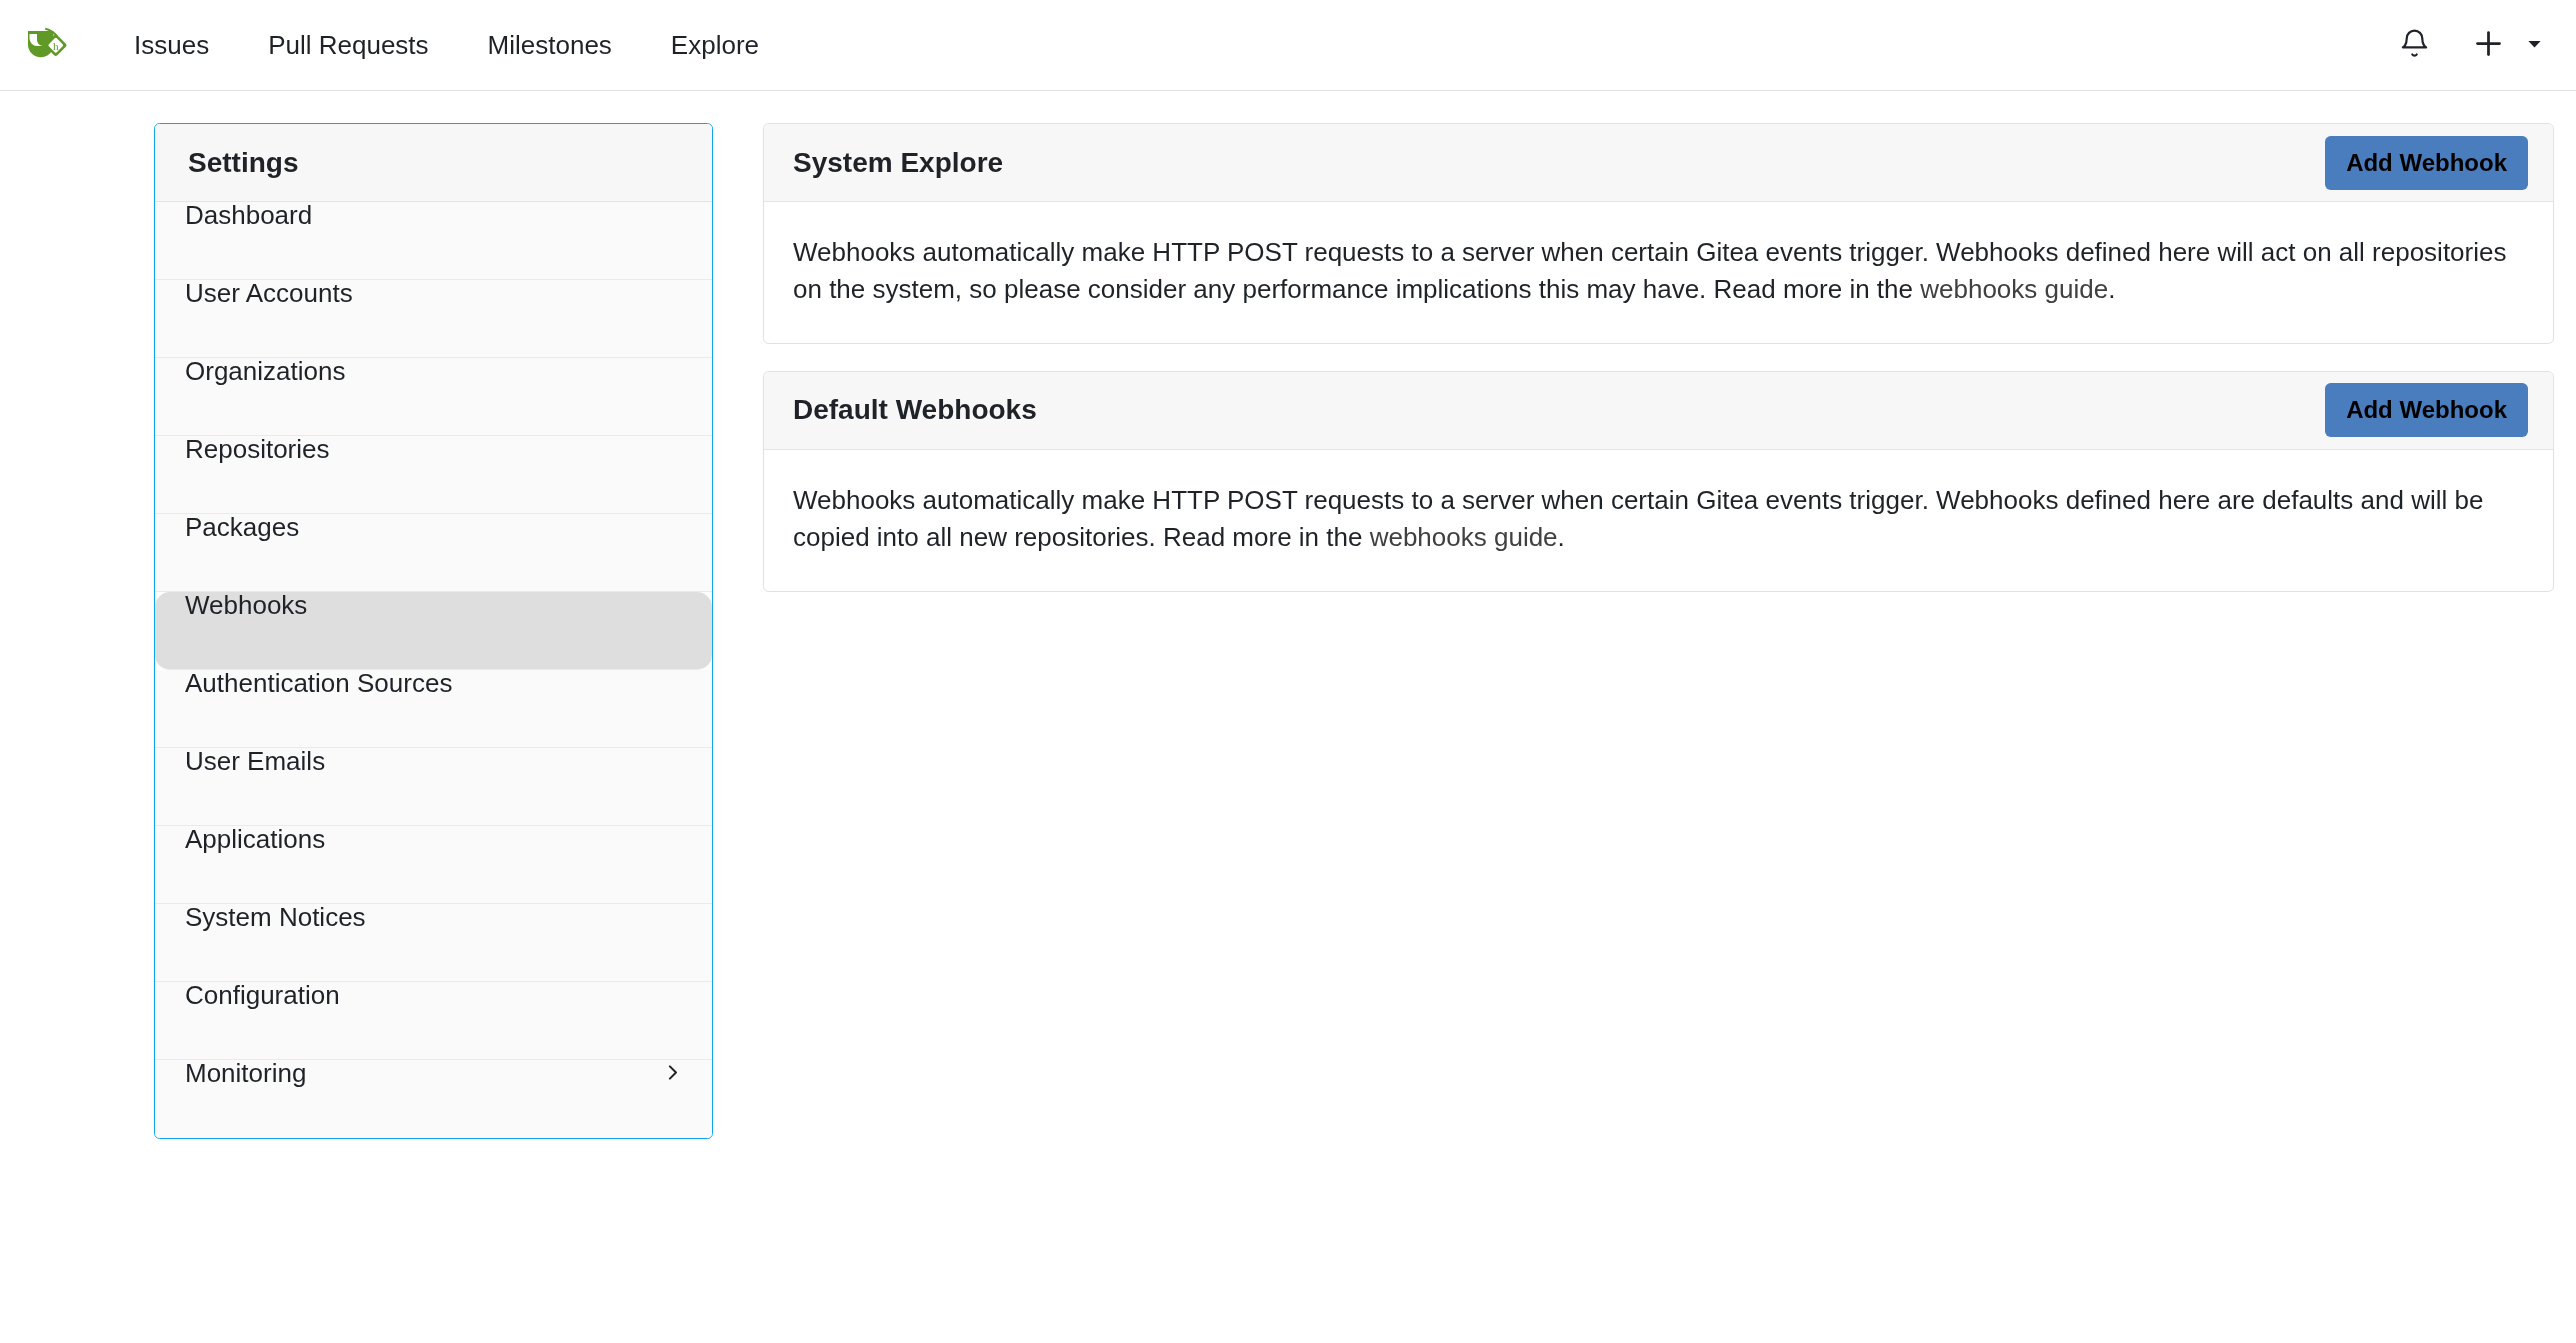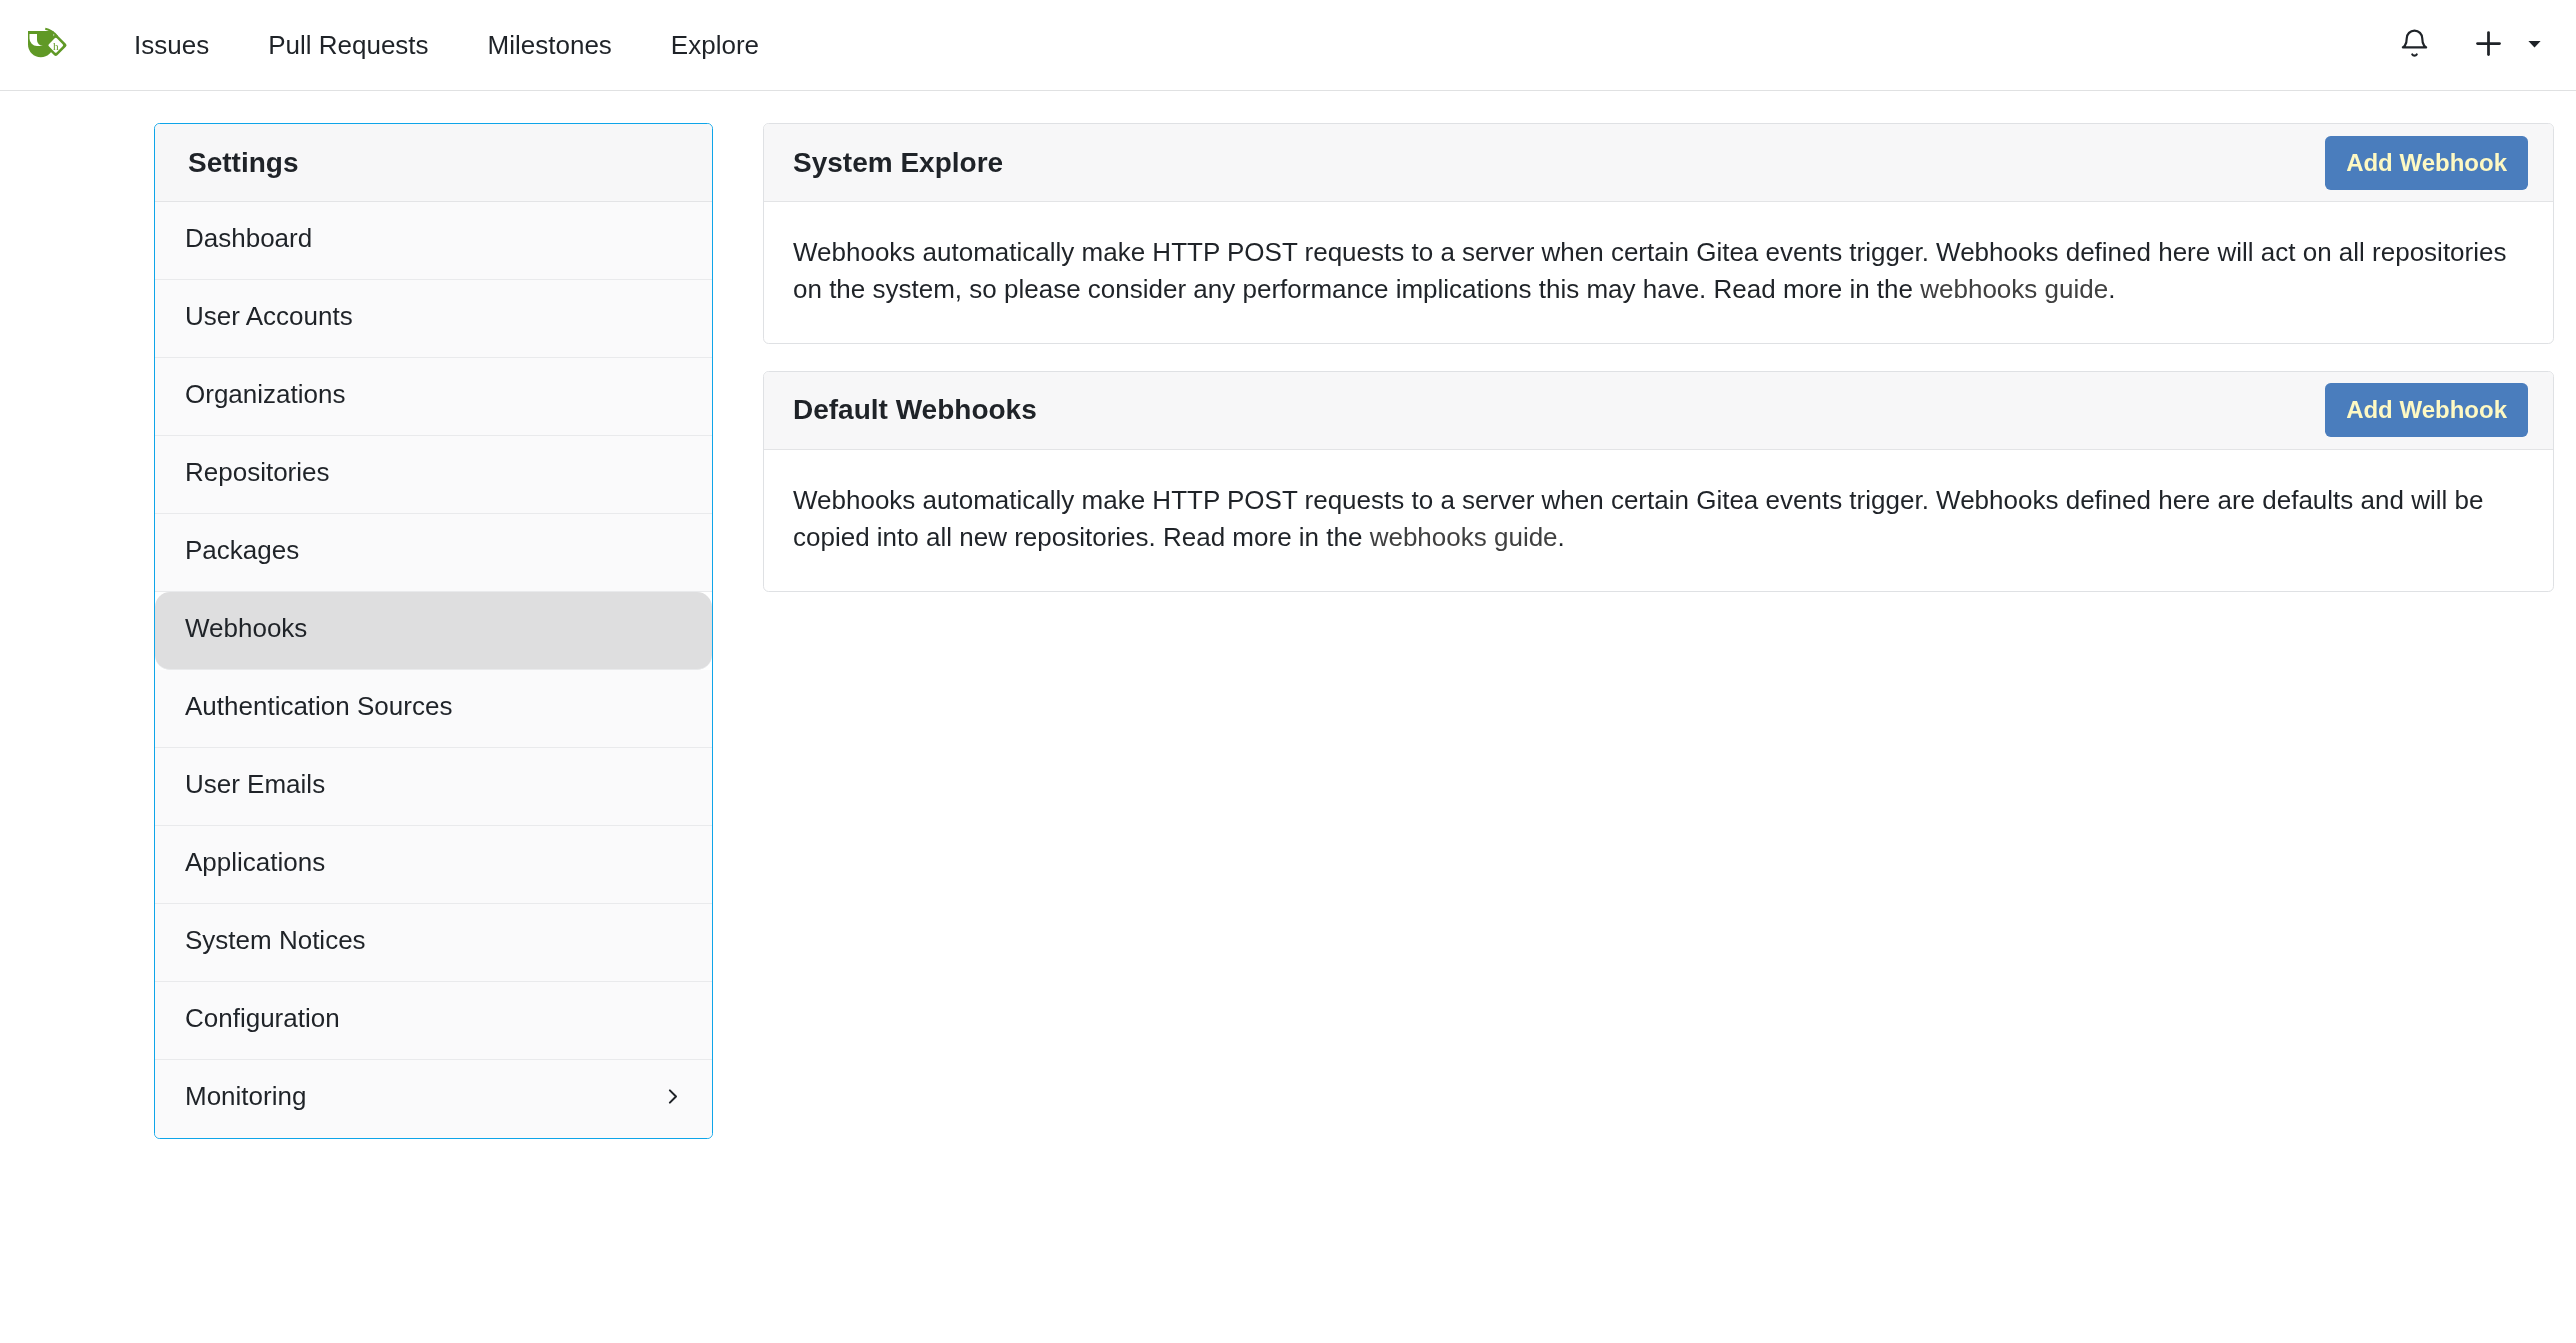--- a/index.html
+++ b/index.html
@@ -100,21 +100,20 @@
   }
   .sidebar-header-title {
     font-size: 28px;
     font-weight: bold;
     color: #1f2328;
   }
 
   .sidebar-item {
     height: 78px;
     display: flex;
-    align-items: center;
     padding: 0 27px 6px 30px;
     border-bottom: 1px solid #e9eaec;
     background: #fafafb;
     cursor: pointer;
     text-decoration: none;
     color: #1f2328;
   }
   .sidebar-item:last-child { border-bottom: none; }
   .sidebar-item.active { background: #dededf; border-radius: 15px; }
   .sidebar-item-label {
@@ -157,21 +156,21 @@
   }
   .panel-title {
     font-size: 28px;
     font-weight: bold;
     color: #1f2328;
   }
 
   .btn-primary {
     margin-left: auto;
     background: #4a7dbd;
-    color: #fef9c3;
+    color: #000000;
     border: none;
     border-radius: 5.7px;
     font-family: "Liberation Sans", sans-serif;
     font-size: 24px;
     font-weight: bold;
     padding: 0 21px;
     height: 54px;
     line-height: 54px;
     cursor: pointer;
     white-space: nowrap;

